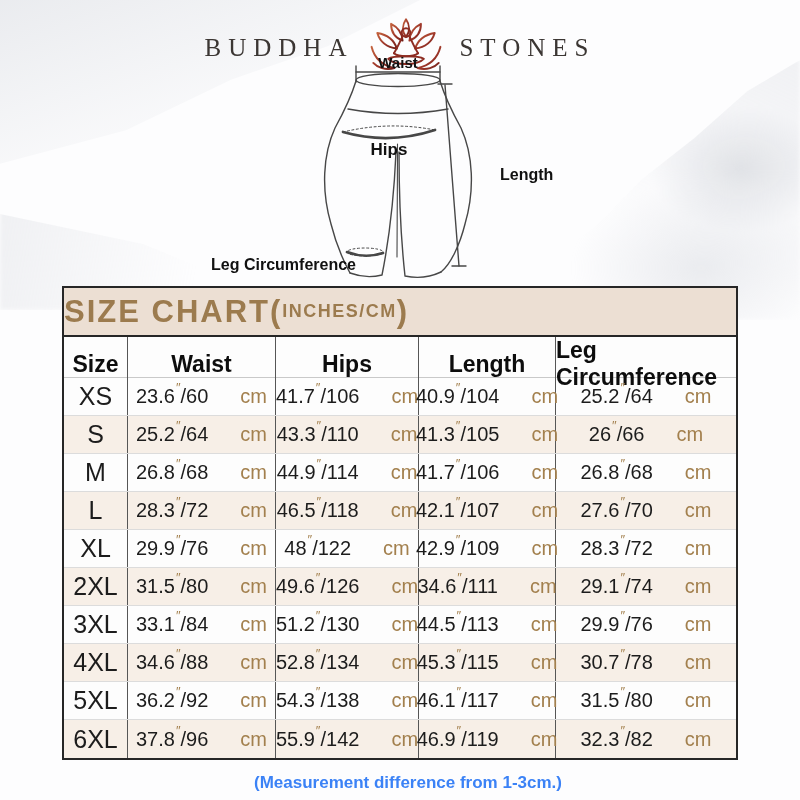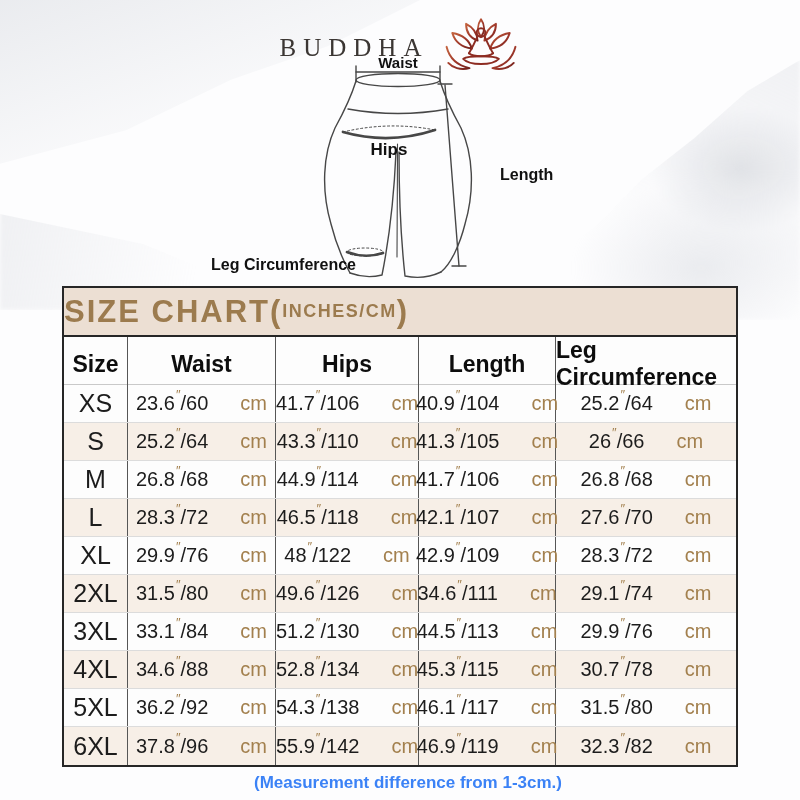--- a/index.html
+++ b/index.html
@@ -60,21 +60,21 @@
   }
   .title-bar {
     height:49px; background:var(--title-bg);
     border-bottom:2px solid var(--border-dark);
     display:flex; align-items:center; justify-content:flex-start;
     color:var(--title-text); font-weight:700; letter-spacing:2px;
   }
   .title-main { font-size:31px; }
   .title-sub  { font-size:18px; letter-spacing:1.5px; }
   .grid-row { display:grid; grid-template-columns:64px 148px 143px 137px 180px; }
-  .head-row { height:48px; border-bottom:1px solid #c9c9c9; }
+  .head-row { height:41px; border-bottom:1px solid #c9c9c9; }
   .head-cell {
     display:flex; align-items:center; justify-content:center;
     font-weight:700; font-size:23px; color:#0d0d0d;
     border-right:1px solid var(--border-mid);
   }
   .head-cell:last-child { border-right:none; }
   .data-row { height:38px; border-bottom:1px solid #dcdcdc; }
   .data-row:last-child { border-bottom:none; }
   .data-row.alt { background:var(--row-alt); }
   .cell {
@@ -121,20 +121,21 @@
       </g>
       <g fill="none" stroke="#8d2c22" stroke-width="1.7" stroke-linecap="round" stroke-linejoin="round">
         <circle cx="32" cy="13.5" r="3.7"></circle>
         <path d="M28.7 17.5 C26.5 22 24.5 27 21.5 31.5"></path>
         <path d="M35.3 17.5 C37.5 22 39.5 27 42.5 31.5"></path>
         <path d="M21.5 31.5 C25.5 35 38.5 35 42.5 31.5"></path>
         <path d="M16.5 36.5 C21 33.5 43 33.5 47.5 36.5 C42 42.5 22 42.5 16.5 36.5 Z"></path>
       </g>
     </svg>
   </span>
+  <span class="brand-word">STONES</span>
 </div>
 
 <div class="diagram">
   <svg width="330" height="238" viewBox="0 0 330 238">
     <g stroke="#474747" stroke-width="1.4" fill="none" stroke-linecap="round">
 
       <path d="M118 20 L202 20"></path>
       <path d="M118 14 L118 30 M202 14 L202 30"></path>
 
       <ellipse cx="160" cy="28" rx="42" ry="6.5"></ellipse>

